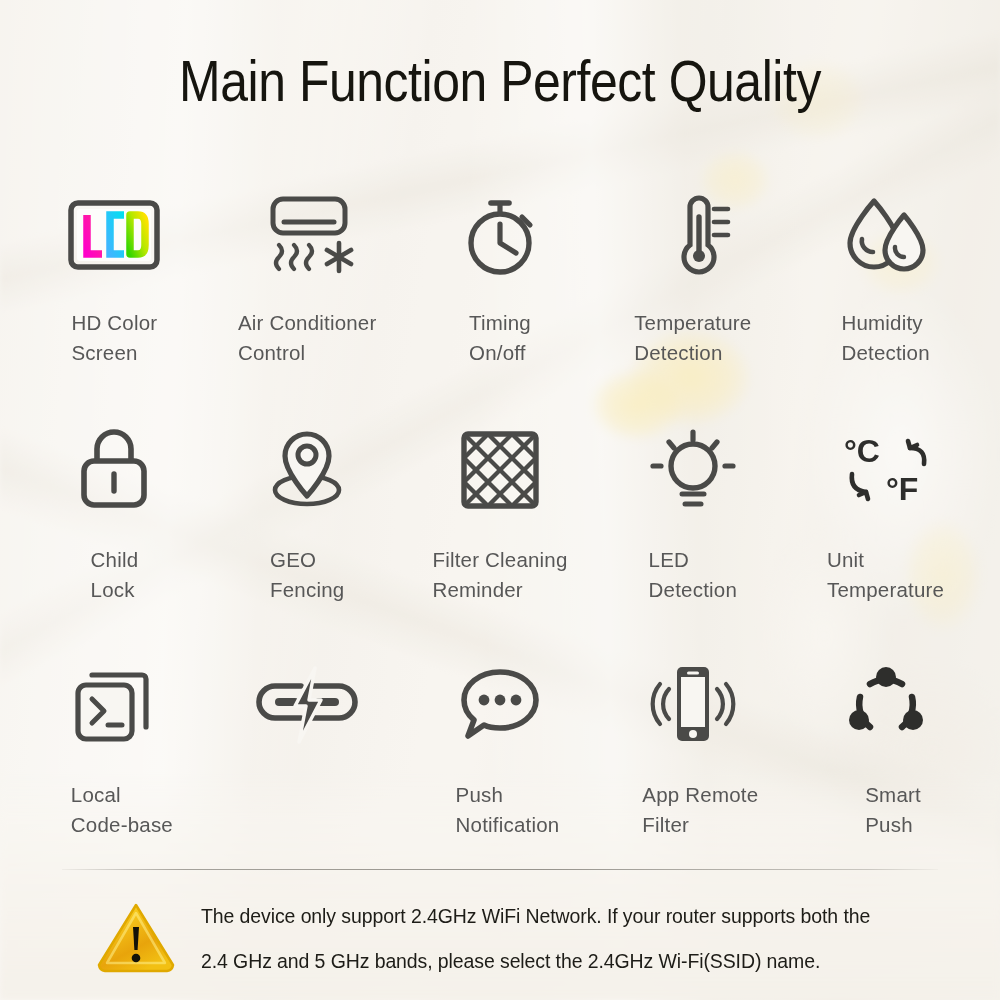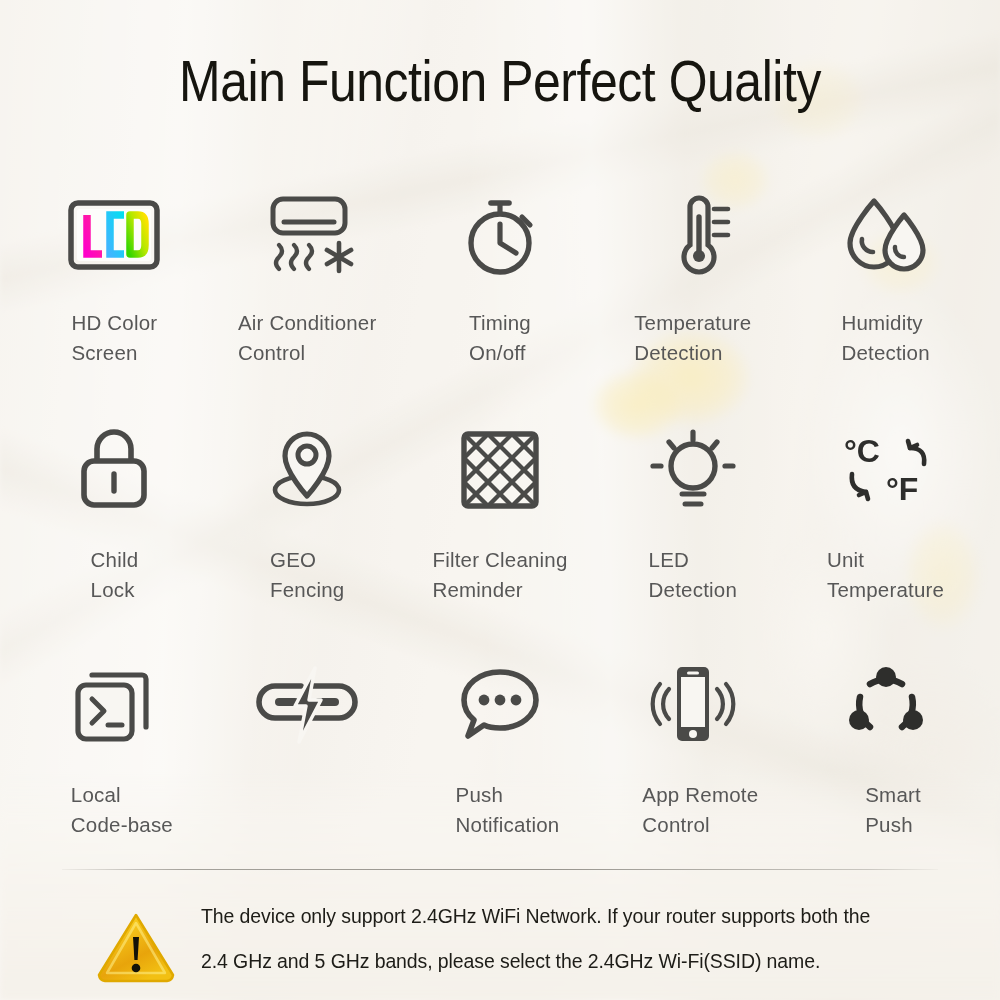--- a/index.html
+++ b/index.html
@@ -166,21 +166,21 @@
       rgba(165,162,155,0.55) 92%,
       rgba(190,187,180,0.1) 100%);
   }
 
   .footer {
     position: absolute;
     left: 95px;
     top: 893px;
     width: 830px;
     display: flex;
-    align-items: flex-end;
+    align-items: flex-start;
   }
   .warn-icon {
     flex: 0 0 auto;
     width: 82px;
     margin-top: 8px;
   }
   .footer-text {
     flex: 1 1 auto;
     margin-left: 24px;
     font-family: "Liberation Sans", sans-serif;
@@ -443,21 +443,21 @@
             <circle cx="48" cy="71" r="4" fill="#f8f6f2"></circle>
             <g fill="none" stroke="#4a4a48" stroke-width="4.2" stroke-linecap="round">
               <path d="M24 26 a22 22 0 0 0 0 30"></path>
               <path d="M15 21 a31 31 0 0 0 0 40"></path>
               <path d="M72 26 a22 22 0 0 1 0 30"></path>
               <path d="M81 21 a31 31 0 0 1 0 40"></path>
             </g>
           </svg>
         </div>
         <div class="label">App Remote
-Control</div>
+Filter</div>
       </div>
 
       <div class="cell">
         <div class="icon-box">
           <svg width="82" height="82" viewBox="0 0 82 82">
             <g fill="none" stroke="#2e2e2c" stroke-width="6.5" stroke-linecap="round">
               <path d="M25 20 a30 30 0 0 1 32 0"></path>
               <path d="M67 33 a30 30 0 0 1 -10 30"></path>
               <path d="M25 63 a30 30 0 0 1 -10 -30"></path>
             </g>

